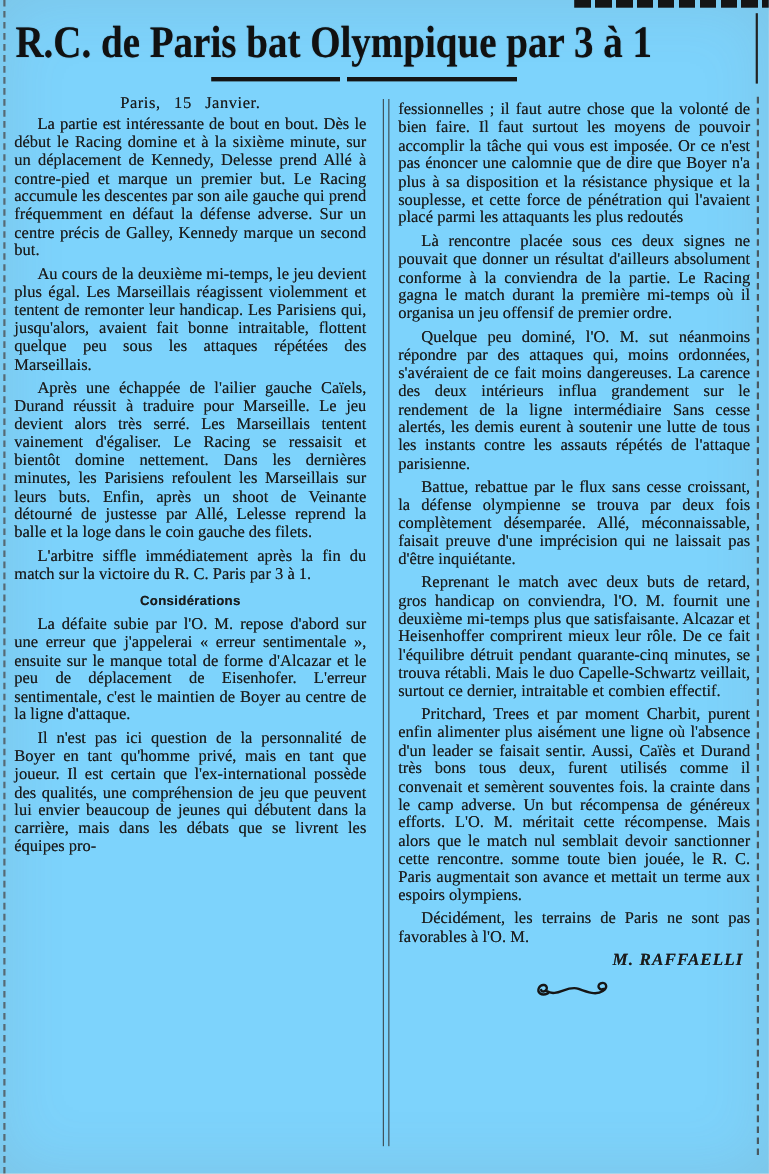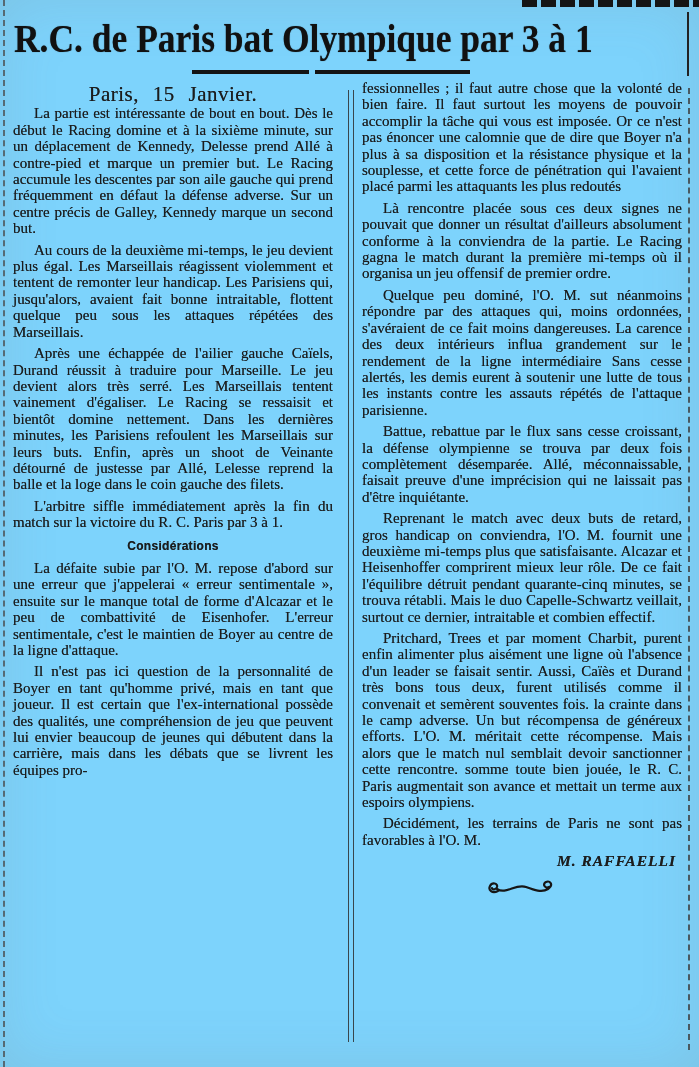--- a/index.html
+++ b/index.html
@@ -52,24 +52,24 @@
     background:linear-gradient(90deg,#141414 0 117px, rgba(20,20,20,0) 117px 123px, #141414 123px 100%);
   }
   
   .col {
     position:absolute;
     text-align:justify;
     font-size:15px; line-height:16.4px;
     text-shadow:0 0 .6px rgba(10,10,10,.65);
   }
   .col-left  { left:13px;  top:86px; width:320px; height:860px; }
-  .col-right { left:362px; top:80px; width:320px; height:950px; }
+  .col-right { left:362px; top:92px; width:320px; height:950px; }
   .dateline {
     text-align:center; word-spacing:8px; letter-spacing:.5px;
-    margin:0 0 3px 0; font-size:21px;
+    margin:0 0 3px 0; font-size:15px;
   }
   .col p { margin:0 0 5px 0; text-indent:1.4em; }
   .col p.noindent { text-indent:0; }
   .section-heading {
     font-family:"Liberation Sans", sans-serif;
     font-size:12px; font-weight:bold; text-align:center;
     margin:7px 0 6px 0; letter-spacing:.3px;
   }
   .signature {
     text-align:right; font-weight:bold; letter-spacing:1px;
@@ -89,21 +89,21 @@
   <div class="headline-right-rule"></div>
   <div class="headline-underline"></div>
 
   <div class="col col-left">
     <div class="dateline">Paris, 15 Janvier.</div>
     <p>La partie est intéressante de bout en bout. Dès le début le Racing domine et à la sixième minute, sur un déplacement de Kennedy, Delesse prend Allé à contre-pied et marque un premier but. Le Racing accumule les descentes par son aile gauche qui prend fréquemment en défaut la défense adverse. Sur un centre précis de Galley, Kennedy marque un second but.</p>
     <p>Au cours de la deuxième mi-temps, le jeu devient plus égal. Les Marseillais réagissent violemment et tentent de remonter leur handicap. Les Parisiens qui, jusqu'alors, avaient fait bonne intraitable, flottent quelque peu sous les attaques répétées des Marseillais.</p>
     <p>Après une échappée de l'ailier gauche Caïels, Durand réussit à traduire pour Marseille. Le jeu devient alors très serré. Les Marseillais tentent vainement d'égaliser. Le Racing se ressaisit et bientôt domine nettement. Dans les dernières minutes, les Parisiens refoulent les Marseillais sur leurs buts. Enfin, après un shoot de Veinante détourné de justesse par Allé, Lelesse reprend la balle et la loge dans le coin gauche des filets.</p>
     <p>L'arbitre siffle immédiatement après la fin du match sur la victoire du R. C. Paris par 3 à 1.</p>
     <h2 class="section-heading">Considérations</h2>
-    <p>La défaite subie par l'O. M. repose d'abord sur une erreur que j'appelerai « erreur sentimentale », ensuite sur le manque total de forme d'Alcazar et le peu de combattivité de Eisenhofer. L'erreur sentimentale, c'est le maintien de Boyer au centre de la ligne d'attaque.</p>
+    <p>La défaite subie par l'O. M. repose d'abord sur une erreur que j'appelerai « erreur sentimentale », ensuite sur le manque total de forme d'Alcazar et le peu de déplacement de Eisenhofer. L'erreur sentimentale, c'est le maintien de Boyer au centre de la ligne d'attaque.</p>
     <p>Il n'est pas ici question de la personnalité de Boyer en tant qu'homme privé, mais en tant que joueur. Il est certain que l'ex-international possède des qualités, une compréhension de jeu que peuvent lui envier beaucoup de jeunes qui débutent dans la carrière, mais dans les débats que se livrent les équipes pro-</p>
   </div>
 
   <div class="col-divider"></div>
 
   <div class="col col-right">
     <p class="noindent">fessionnelles ; il faut autre chose que la volonté de bien faire. Il faut surtout les moyens de pouvoir accomplir la tâche qui vous est imposée. Or ce n'est pas énoncer une calomnie que de dire que Boyer n'a plus à sa disposition et la résistance physique et la souplesse, et cette force de pénétration qui l'avaient placé parmi les attaquants les plus redoutés</p>
     <p>Là rencontre placée sous ces deux signes ne pouvait que donner un résultat d'ailleurs absolument conforme à la conviendra de la partie. Le Racing gagna le match durant la première mi-temps où il organisa un jeu offensif de premier ordre.</p>
     <p>Quelque peu dominé, l'O. M. sut néanmoins répondre par des attaques qui, moins ordonnées, s'avéraient de ce fait moins dangereuses. La carence des deux intérieurs influa grandement sur le rendement de la ligne intermédiaire Sans cesse alertés, les demis eurent à soutenir une lutte de tous les instants contre les assauts répétés de l'attaque parisienne.</p>
     <p>Battue, rebattue par le flux sans cesse croissant, la défense olympienne se trouva par deux fois complètement désemparée. Allé, méconnaissable, faisait preuve d'une imprécision qui ne laissait pas d'être inquiétante.</p>

